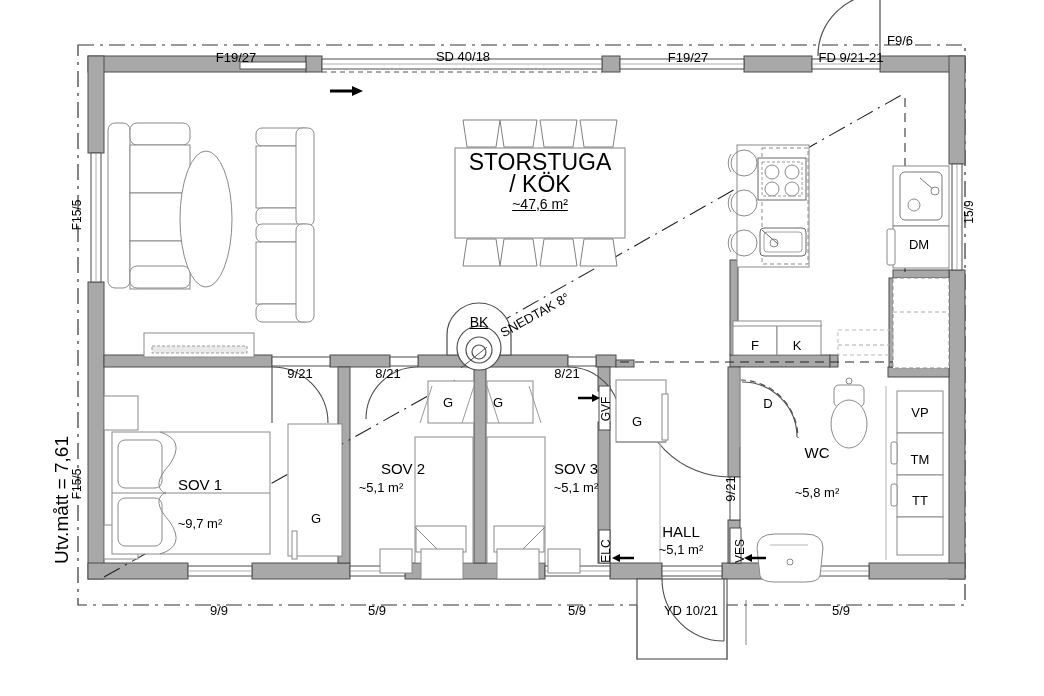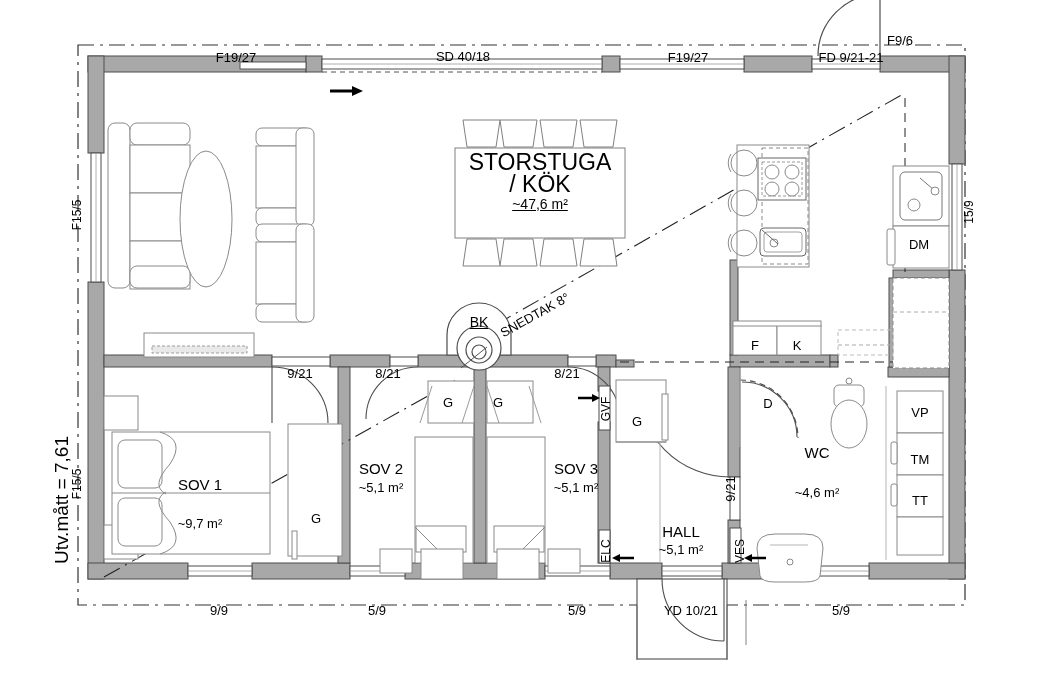--- a/index.html
+++ b/index.html
@@ -336,31 +336,31 @@
     </g>
   </svg>
 
   <div class="lbl c t17 ctr" style="left:540px;top:162px">STORSTUGA</div>
   <div class="lbl c t17 ctr" style="left:540px;top:184px">/ KÖK</div>
   <div class="lbl c t14 ctr" style="left:540px;top:204px">~47,6 m²</div>
 
   <div class="lbl c t15" style="left:200px;top:484px">SOV 1</div>
   <div class="lbl c t13" style="left:200px;top:523px">~9,7 m²</div>
 
-  <div class="lbl c t15" style="left:381px;top:468px">SOV 2</div>
+  <div class="lbl c t15" style="left:403px;top:468px">SOV 2</div>
   <div class="lbl c t13" style="left:381px;top:487px">~5,1 m²</div>
 
   <div class="lbl c t15" style="left:576px;top:468px">SOV 3</div>
   <div class="lbl c t13" style="left:576px;top:487px">~5,1 m²</div>
 
   <div class="lbl c t15" style="left:681px;top:531px">HALL</div>
   <div class="lbl c t13" style="left:681px;top:549px">~5,1 m²</div>
 
   <div class="lbl c t15" style="left:817px;top:452px">WC</div>
-  <div class="lbl c t13" style="left:817px;top:492px">~4,6 m²</div>
+  <div class="lbl c t13" style="left:817px;top:492px">~5,8 m²</div>
 
   <div class="lbl c t13" style="left:236px;top:57px">F19/27</div>
   <div class="lbl c t13" style="left:463px;top:56px">SD 40/18</div>
   <div class="lbl c t13" style="left:688px;top:57px">F19/27</div>
   <div class="lbl c t13" style="left:900px;top:40px">F9/6</div>
   <div class="lbl c t13" style="left:851px;top:57px">FD 9/21-21</div>
 
   <div class="lbl rot90 t12" style="left:77px;top:215px">F15/5</div>
   <div class="lbl rot90 t12" style="left:77px;top:484px">F15/5</div>
 

